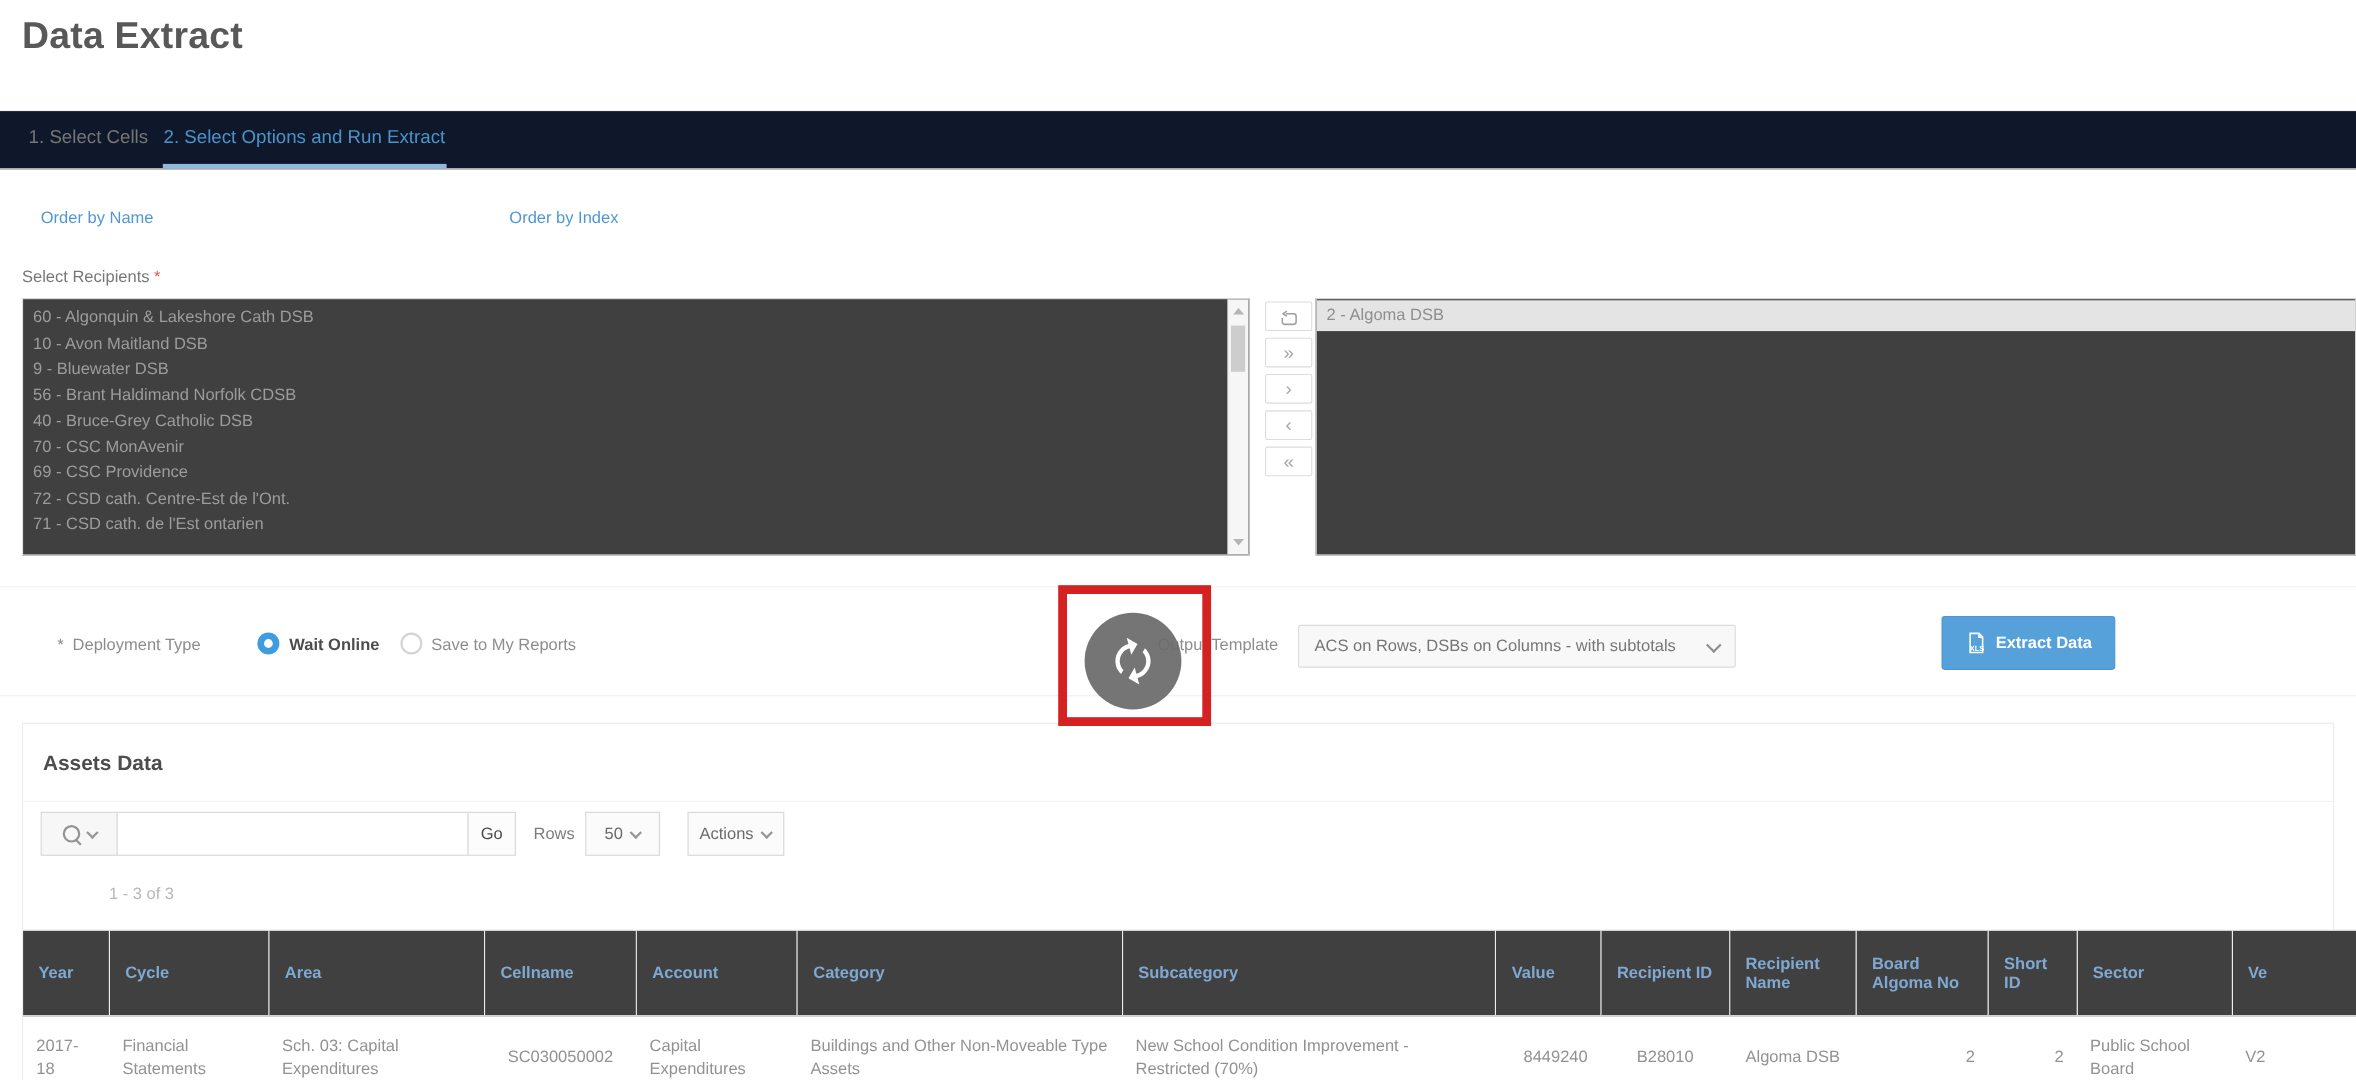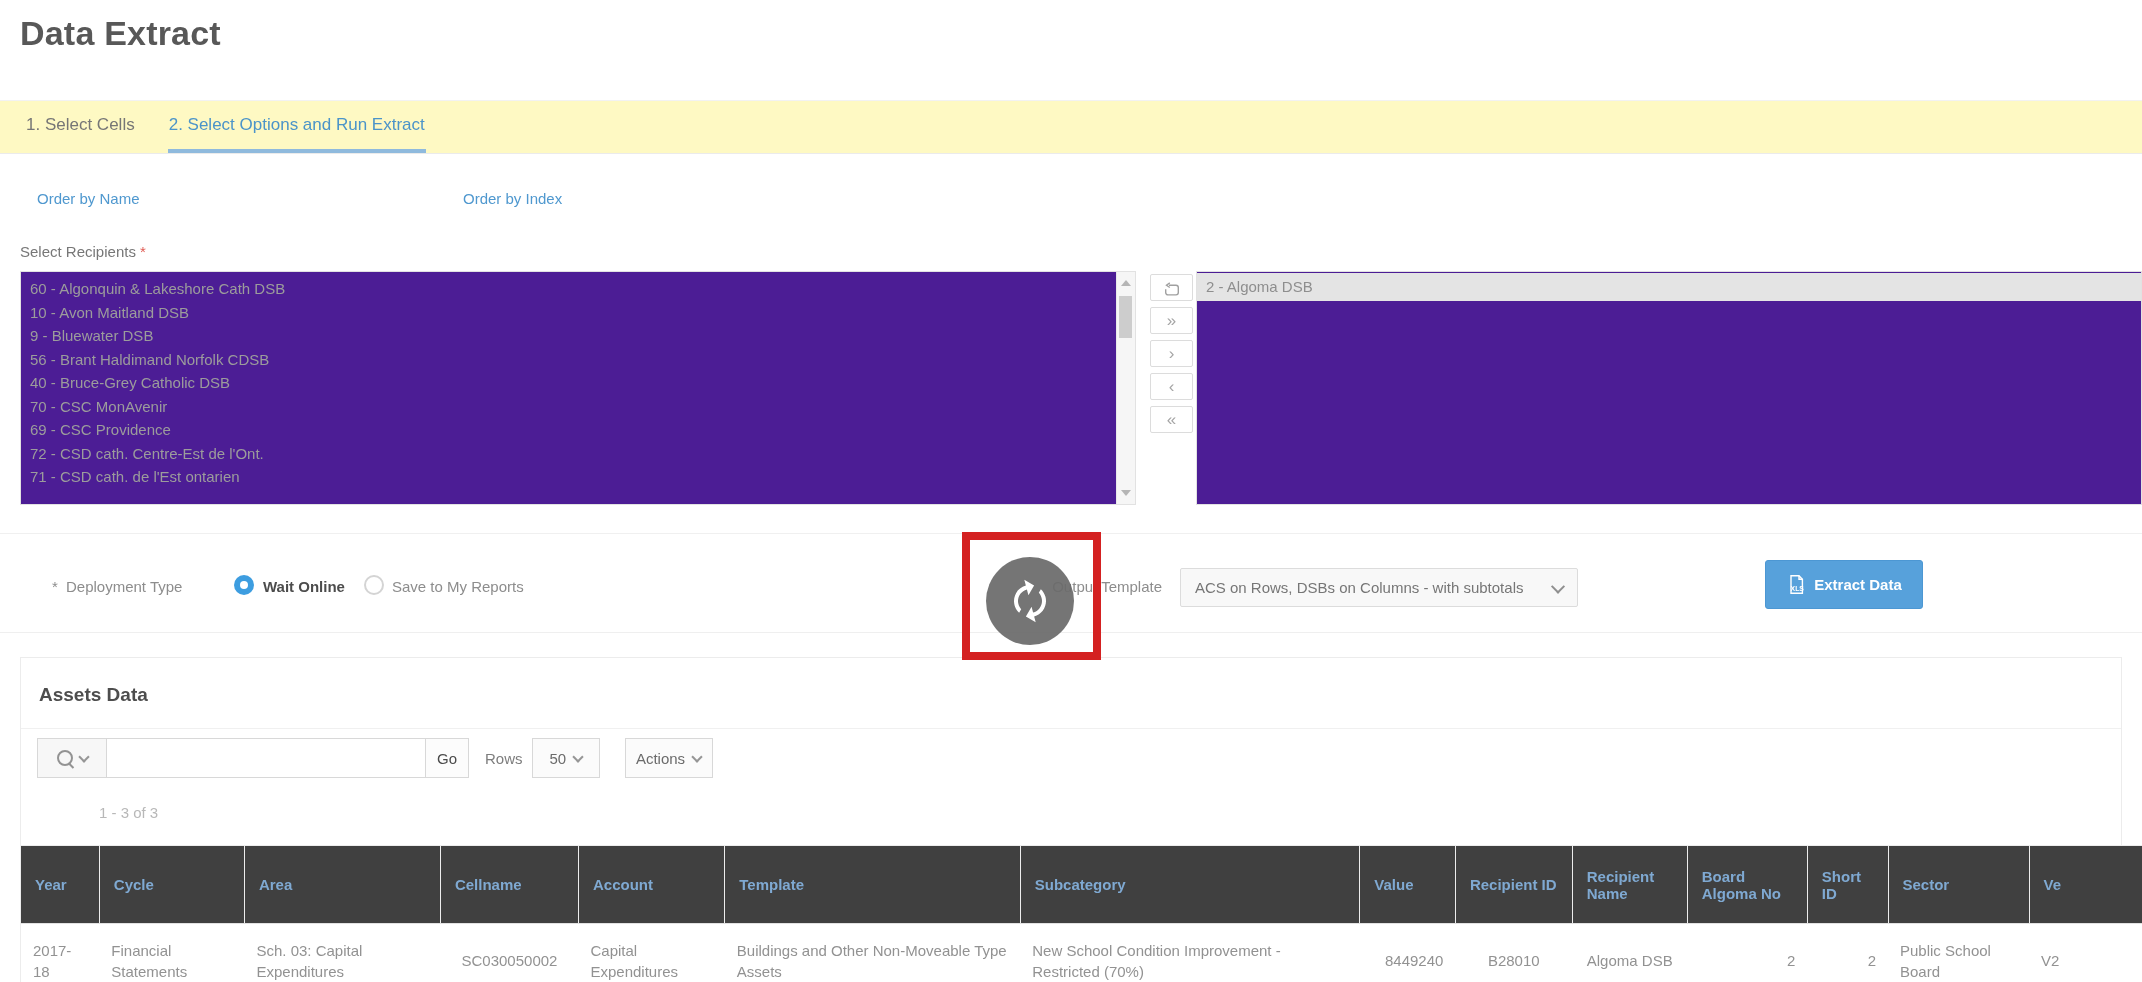--- a/index.html
+++ b/index.html
@@ -3,29 +3,29 @@
 <meta charset="utf-8">
 <style>
   html,body{margin:0;padding:0;}
   body{
     width:2142px;height:982px;position:relative;overflow:hidden;
     background:#ffffff;font-family:"Liberation Sans","DejaVu Sans",sans-serif;
     -webkit-font-smoothing:antialiased;
   }
   
   .page-title{position:absolute;left:20px;top:14px;font-size:34px;font-weight:bold;color:#585858;letter-spacing:.2px;}
-  .tabbar{position:absolute;left:0;top:100px;width:2142px;height:54px;border-top:1px solid #f2f2f2;border-bottom:1px solid #ebebeb;display:flex;align-items:stretch;padding-left:25px;box-sizing:border-box;gap:32px;background:#fef9c3;}
+  .tabbar{position:absolute;left:0;top:100px;width:2142px;height:54px;border-top:1px solid #f2f2f2;border-bottom:1px solid #ebebeb;display:flex;align-items:stretch;padding-left:25px;box-sizing:border-box;gap:12px;background:#0f172a;}
   .tab{display:flex;align-items:center;font-size:17px;color:#767676;border-bottom:4px solid transparent;padding:0 1px;cursor:default;}
   .tab.active{color:#4b94c9;border-bottom-color:#8fbadd;}
   .order-link{position:absolute;top:190px;font-size:15px;color:#4f98cf;}
   .ol-name{left:37px;} .ol-index{left:463px;}
   .field-label{position:absolute;left:20px;top:243px;font-size:15px;color:#777;}
   .req{color:#e05a52;}
   
-  .listbox{position:absolute;top:271px;height:234px;background:#4c1d95;border:1px solid #e2e2e2;box-sizing:border-box;overflow:hidden;}
+  .listbox{position:absolute;top:271px;height:234px;background:#404040;border:1px solid #e2e2e2;box-sizing:border-box;overflow:hidden;}
   .lb-left{left:20px;width:1116px;}
   .lb-right{left:1196px;width:946px;}
   .lb-items{padding:5px 0 0 0;}
   .lb-item{font-size:15px;color:#9c9c9c;line-height:23.5px;padding-left:9px;white-space:nowrap;}
   .lb-item.selected{background:#e4e4e4;color:#8e8e8e;line-height:28px;margin-top:-4px;}
   .lb-right .lb-items{padding-top:5px;}
   .scrollbar{position:absolute;right:0;top:0;width:18px;height:232px;background:#f6f6f6;border-left:1px solid #e9e9e9;}
   .sb-arrow{position:absolute;left:4px;width:0;height:0;border-left:5px solid transparent;border-right:5px solid transparent;}
   .sb-up{top:8px;border-bottom:6px solid #b5b5b5;}
   .sb-down{bottom:8px;border-top:6px solid #b5b5b5;}
@@ -185,21 +185,21 @@
 </div>
 
 <table class="report">
   <thead>
     <tr>
         <th style="width: 80px;">Year</th>
         <th style="width: 150px;">Cycle</th>
         <th style="width: 205px;">Area</th>
         <th style="width: 140px;">Cellname</th>
         <th style="width: 150px;">Account</th>
-        <th style="width: 317px;">Template</th>
+        <th style="width: 317px;">Category</th>
         <th style="width: 363px;">Subcategory</th>
         <th style="width: 97px;">Value</th>
         <th style="width: 119px;">Recipient ID</th>
         <th style="width: 117px;">Recipient Name</th>
         <th style="width: 124px;">Board Algoma No</th>
         <th style="width: 82px;">Short ID</th>
         <th style="width: 148px;">Sector</th>
         <th style="width: 120px;">Ve</th>
       </tr>
   </thead>

